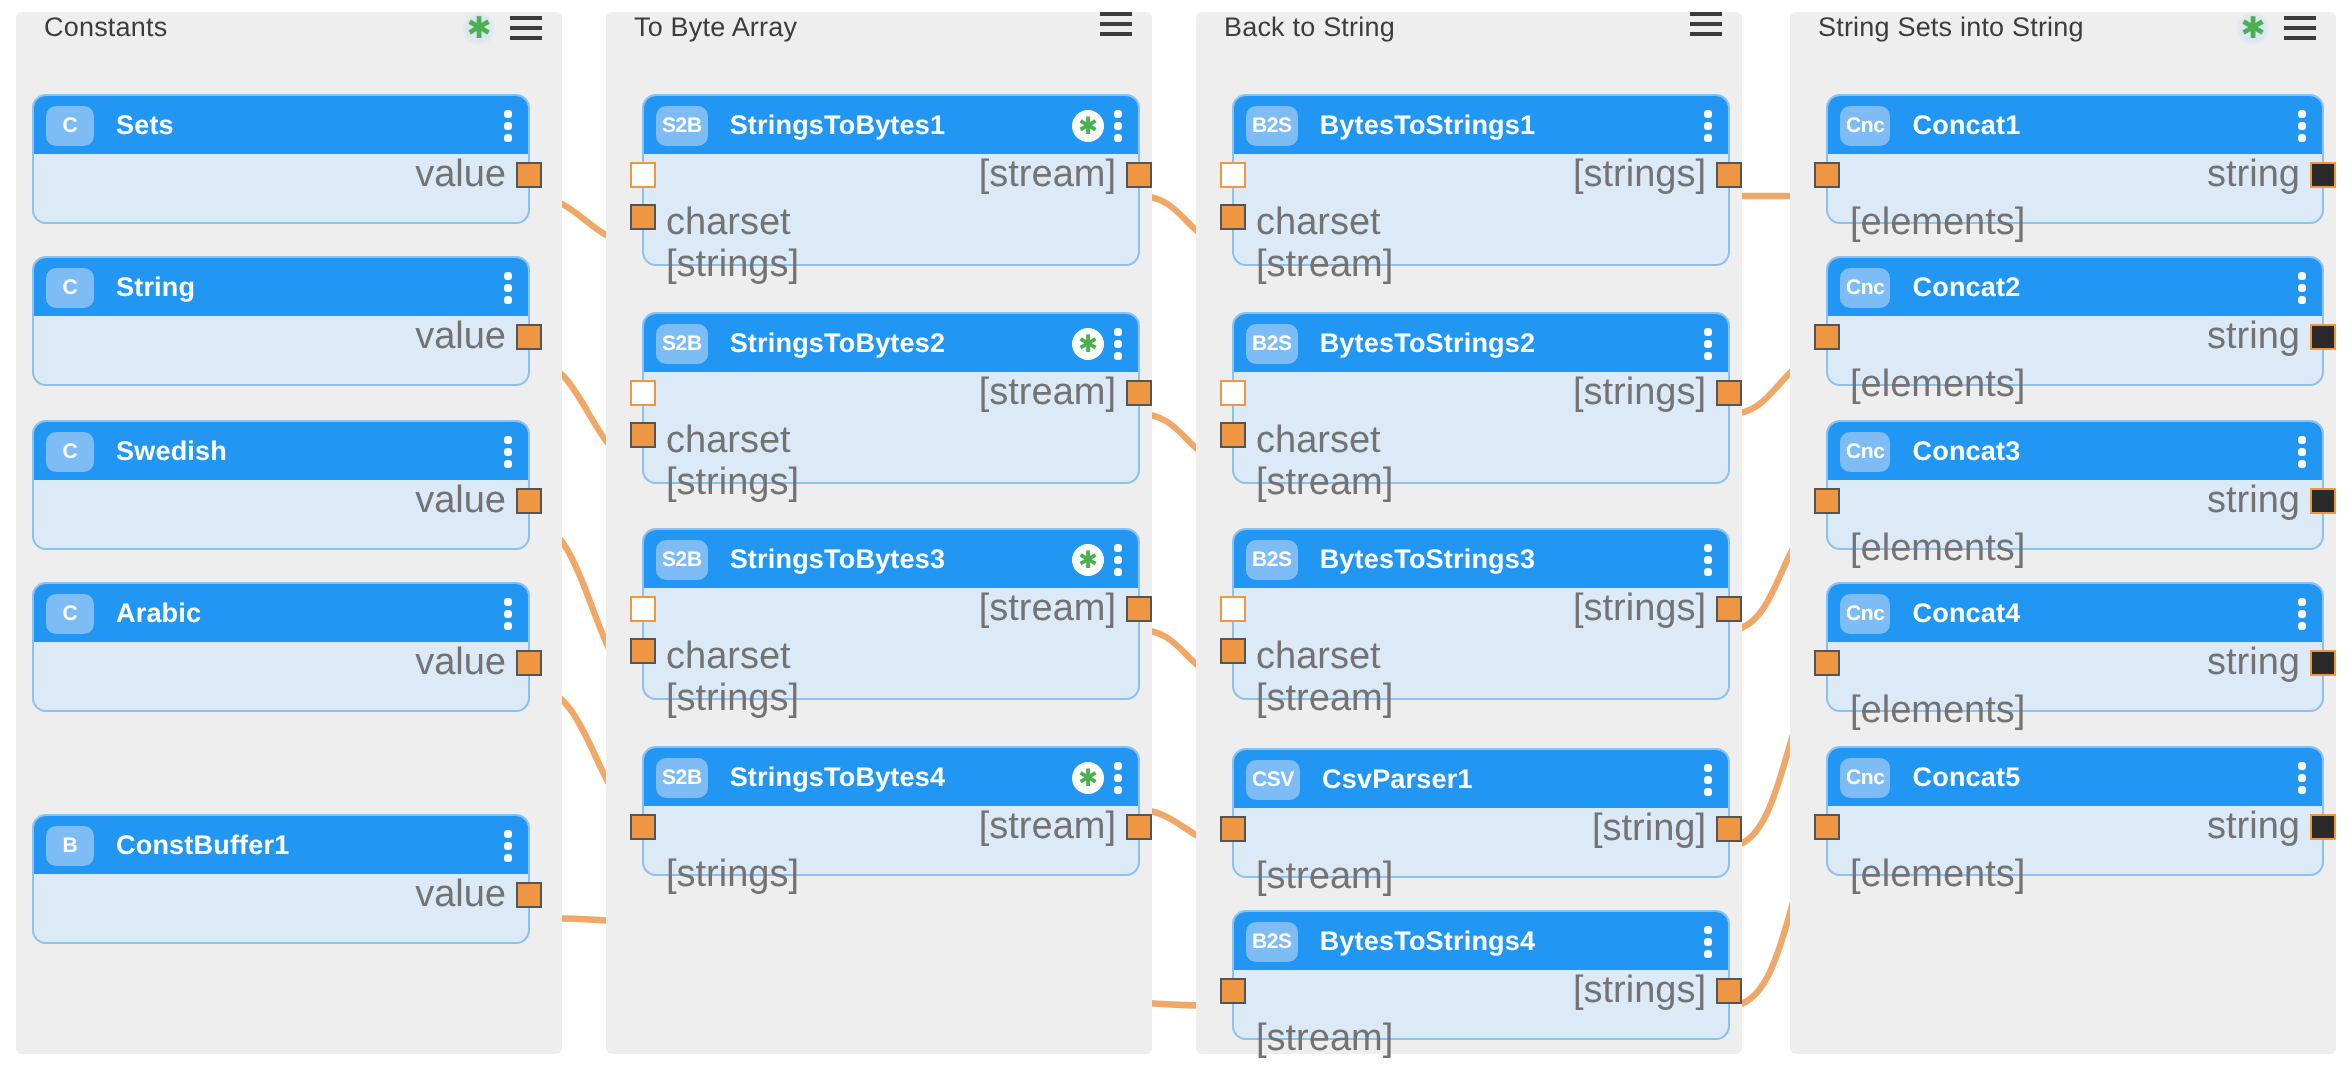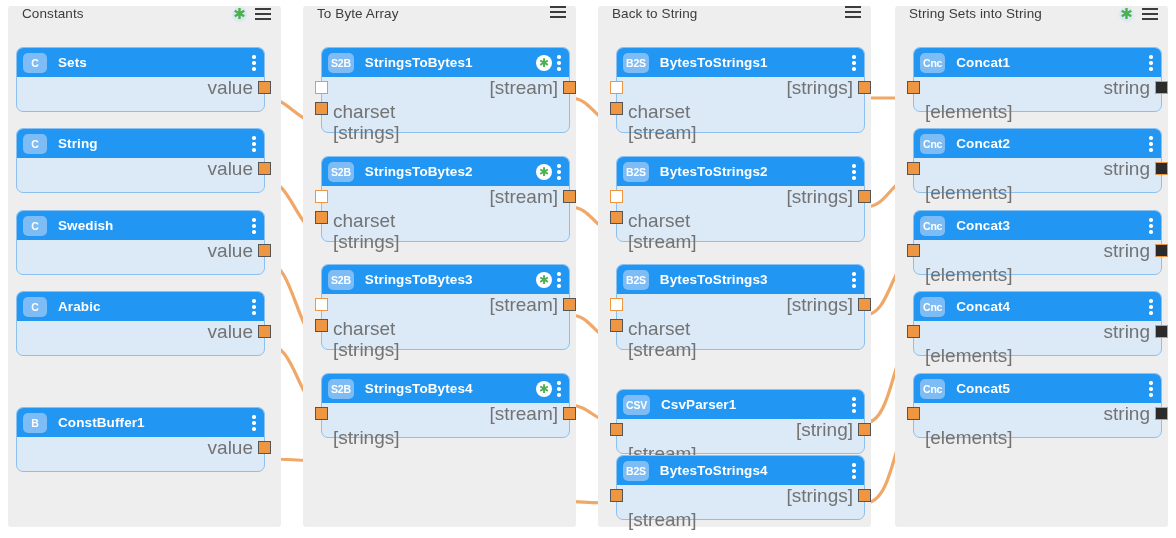--- a/index.html
+++ b/index.html
@@ -574,21 +574,21 @@
           <span class="port-label right">[strings]</span>
           <span class="port out filled"></span>
         </div>
         <div class="port-row">
           <span class="port in filled"></span>
           <span class="port-label left">[stream]</span>
         </div>
         <div style="height: 13px;"></div>
       </div>
     </div>
-    <div class="node" style="left: 616px; top: 389px; width: 249px;">
+    <div class="node" style="left: 616px; top: 374px; width: 249px;">
       <div class="node-head">
         <span class="node-badge">CSV</span>
         <span class="node-title">CsvParser1</span>
         <span class="node-head-icons">
           <span class="kebab-icon">
             <i></i>
             <i></i>
             <i></i>
           </span>
         </span>

